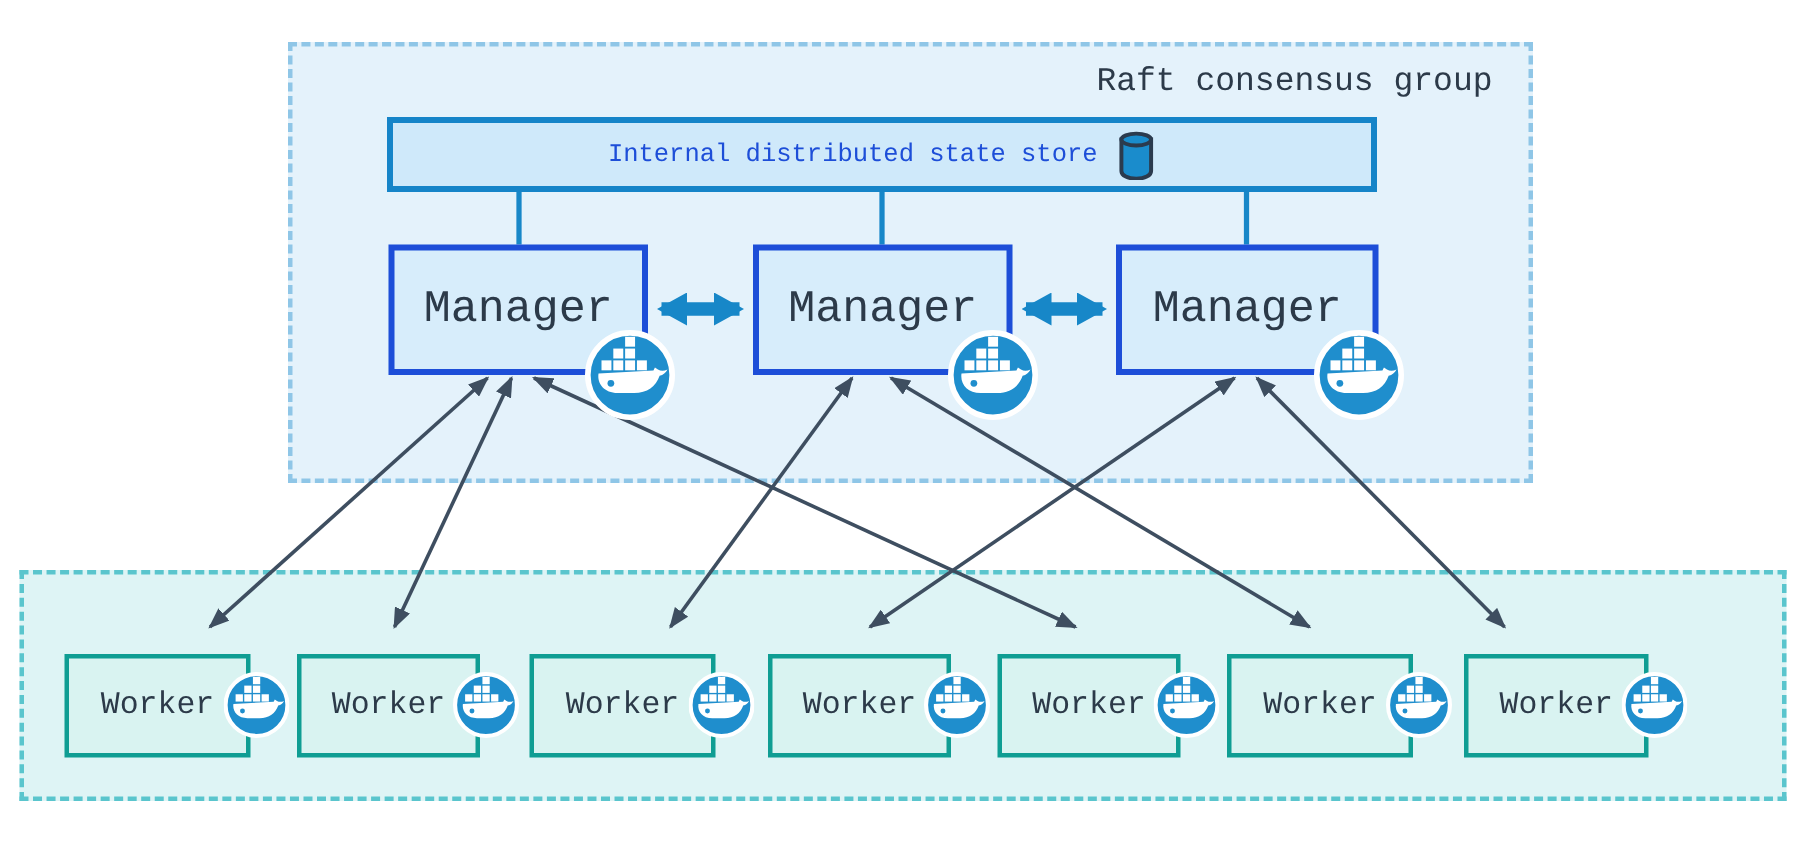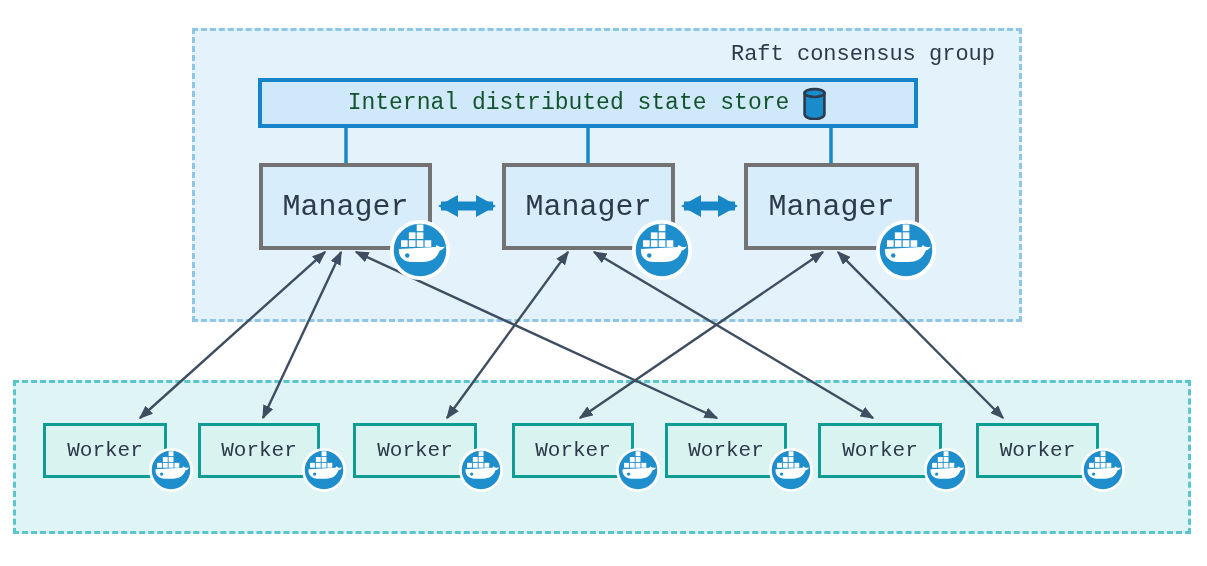--- a/index.html
+++ b/index.html
@@ -21,33 +21,33 @@
   }
   .gossip-label{
     position:absolute;top:494px;right:30px;font-size:22px;color:#2c3a49;white-space:nowrap;
   }
   
   .store{
     position:absolute;left:258px;top:78px;width:660px;height:50px;box-sizing:border-box;
     background:#cfe9fa;border:4px solid #1584c8;
     display:flex;align-items:center;justify-content:center;gap:12px;
   }
-  .store-text{font-size:23px;color:#14532d;}
+  .store-text{font-size:17px;color:#1d4ed8;}
   .cyl-icon{width:27px;height:33px;flex:0 0 auto;}
   .manager{
     position:absolute;top:163px;height:87px;box-sizing:border-box;
-    background:#d7edfb;border:4px solid #737373;
+    background:#d7edfb;border:4px solid #1d4ed8;
     display:flex;align-items:center;justify-content:center;
     font-size:30px;color:#2c3a49;text-align:right;
   }
   .m1{left:259px;width:173px;}
   .m2{left:502px;width:173px;}
   .m3{left:744px;width:175px;}
   .worker{
-    position:absolute;top:423px;height:55px;box-sizing:border-box;
+    position:absolute;top:436px;height:69px;box-sizing:border-box;
     background:#d9f3f1;border:3px solid #0f9d93;
     display:flex;align-items:center;justify-content:center;
     font-size:21px;color:#2c3a49;
   }
   .w1{left:43px;width:124px;}
   .w2{left:198px;width:122px;}
   .w3{left:353px;width:124px;}
   .w4{left:512px;width:122px;}
   .w5{left:665px;width:122px;}
   .w6{left:818px;width:124px;}

